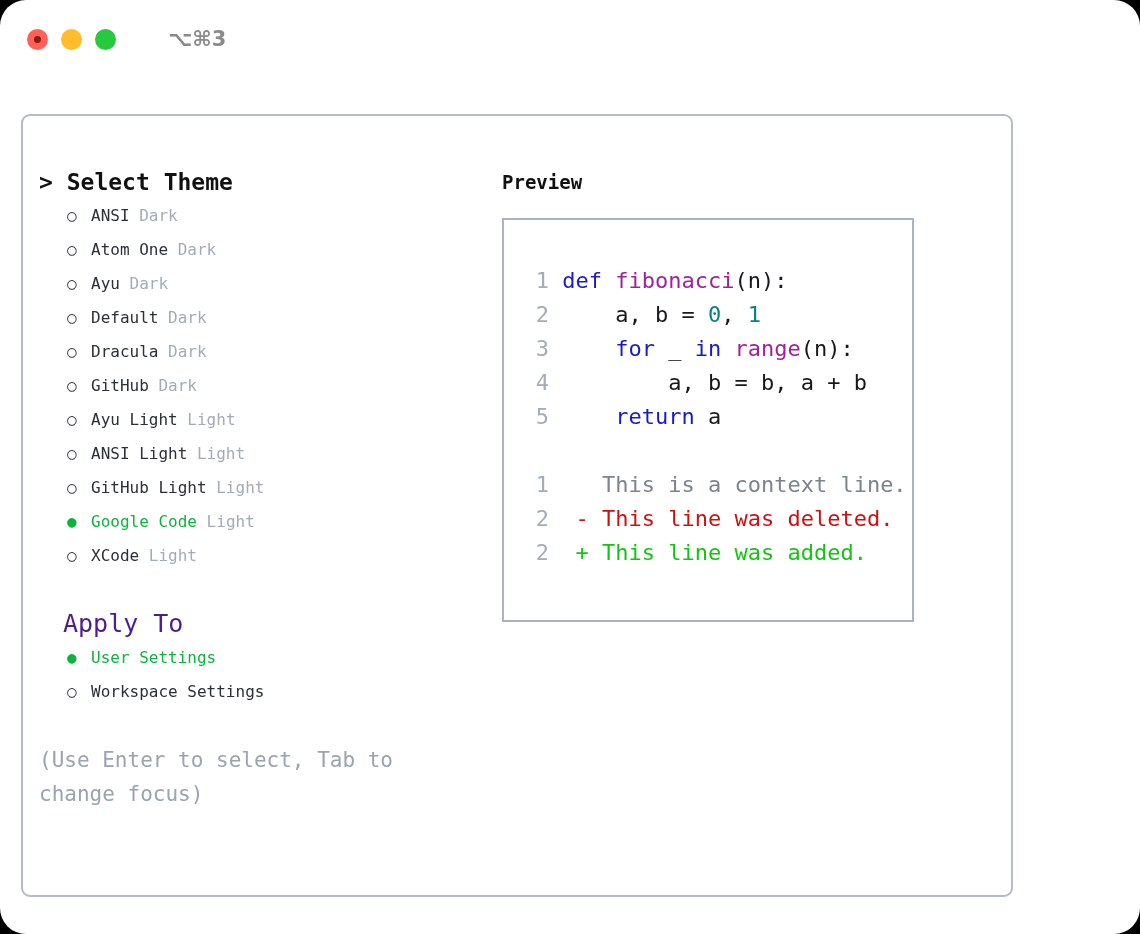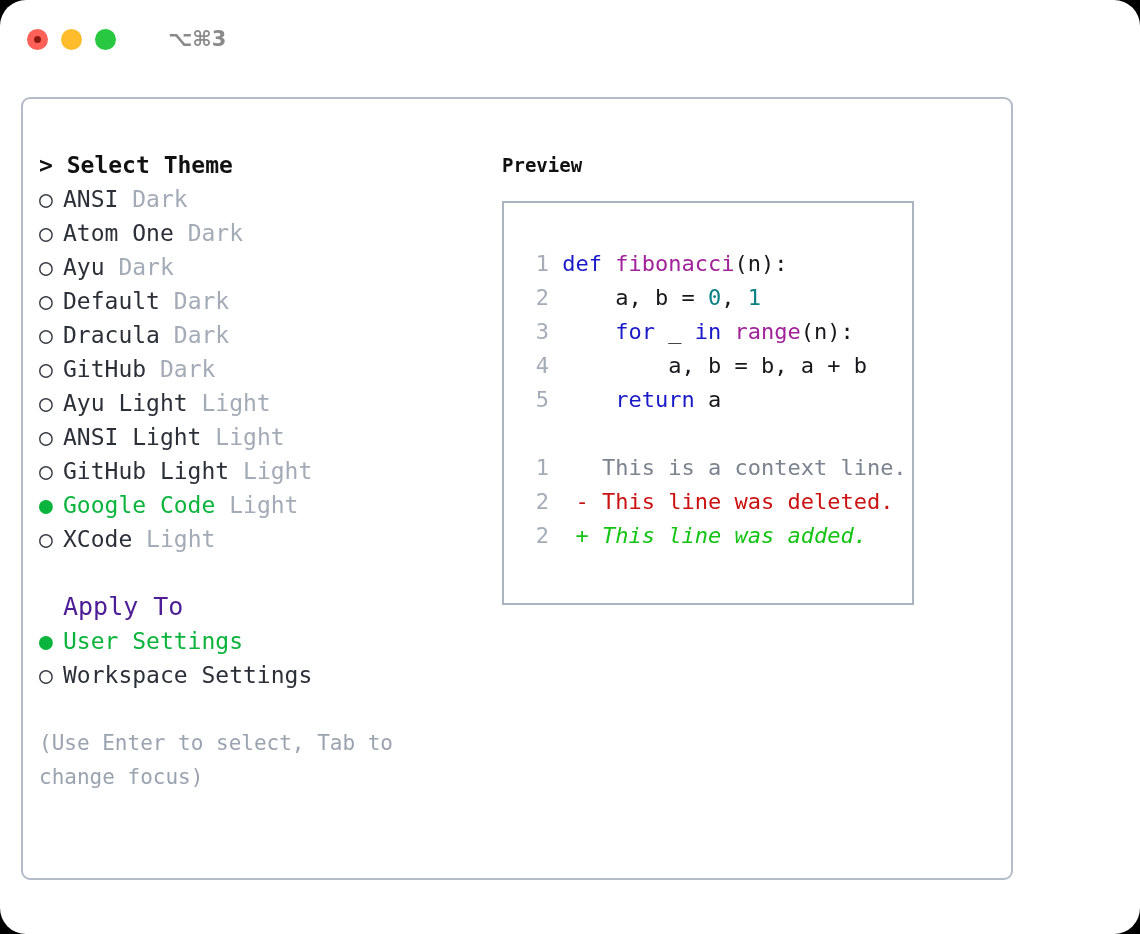--- a/index.html
+++ b/index.html
@@ -67,21 +67,21 @@
     font-weight: bold;
     color: #8a8a8a;
     letter-spacing: 0px;
     font-family: "DejaVu Sans", "Liberation Sans", sans-serif;
   }
 
   
   .panel {
     position: absolute;
     left: 21px;
-    top: 97px;
+    top: 114px;
     width: 992px;
     height: 783px;
     border: 2px solid #b4bcc8;
     border-radius: 9px;
     box-sizing: border-box;
     background: #ffffff;
   }
 
   .columns {
     position: absolute;
@@ -102,24 +102,25 @@
   .list-head {
     font-size: 23px;
     font-weight: bold;
     color: #111111;
     line-height: 34px;
     white-space: pre;
   }
   .list-head .caret { color: #111111; }
 
   .row {
-    font-size: 23px;
+    font-size: 16px;
     line-height: 34px;
     white-space: pre;
     color: #3a3f46;
+    margin-left: 28px;
   }
   .bullet {
     display: inline-block;
     width: 24px;
     color: #3a3f46;
   }
   .row.selected .bullet { color: #0bb43c; }
   .row.selected .label  { color: #0bb43c; }
   .label { color: #2b3038; }
   .tag {
@@ -179,21 +180,21 @@
     color: #a4acb8;
   }
   .code-gap { height: 34px; }
 
   .tok-kw   { color: #1a1ac8; }
   .tok-fn   { color: #a0219a; }
   .tok-num  { color: #0a8284; }
   .tok-txt  { color: #16181c; }
   .tok-ctx  { color: #7b838f; }
   .tok-del  { color: #cc1111; }
-  .tok-add  { color: #14c414; font-style: italic; }
+  .tok-add  { color: #14c414; }
 </style>
 </head>
 <body>
 
 <div class="window">
 
   <div class="titlebar">
     <div class="lights">
       <div class="light red"></div>
       <div class="light yellow"></div>

